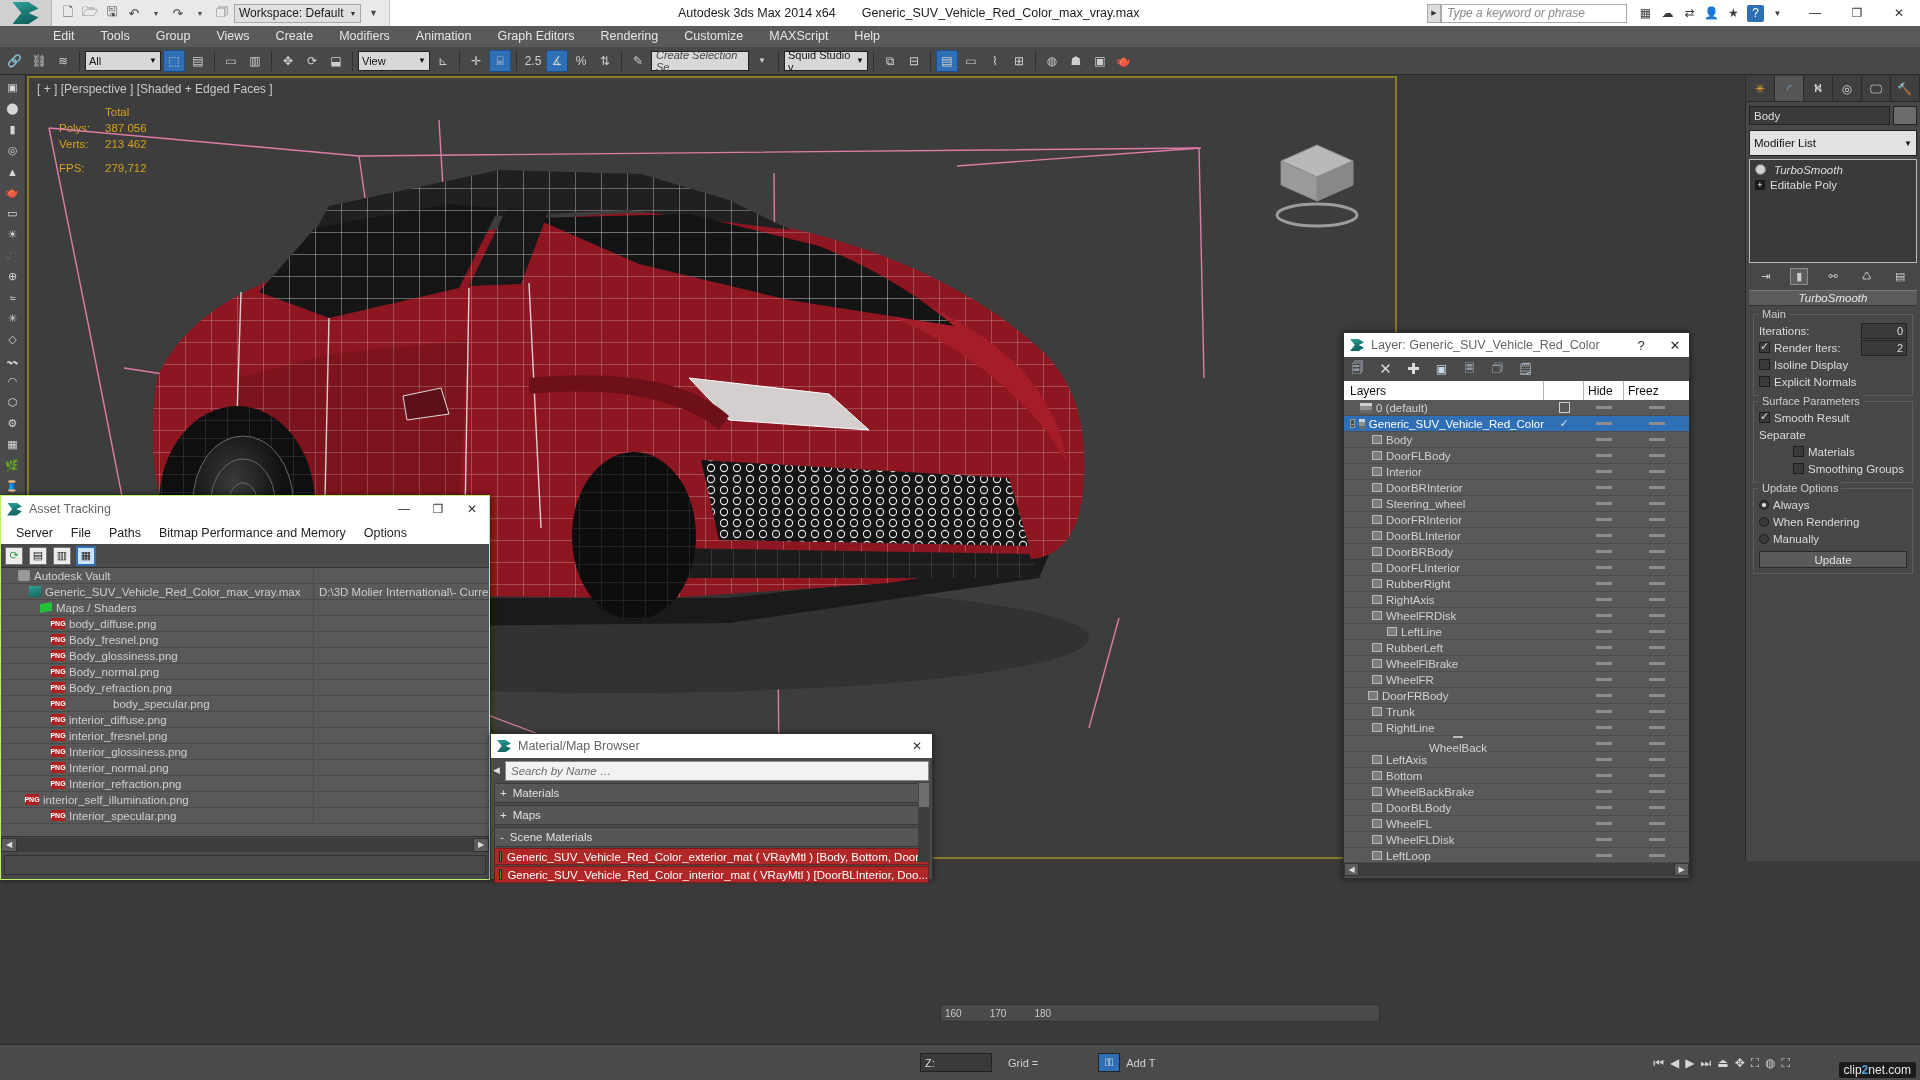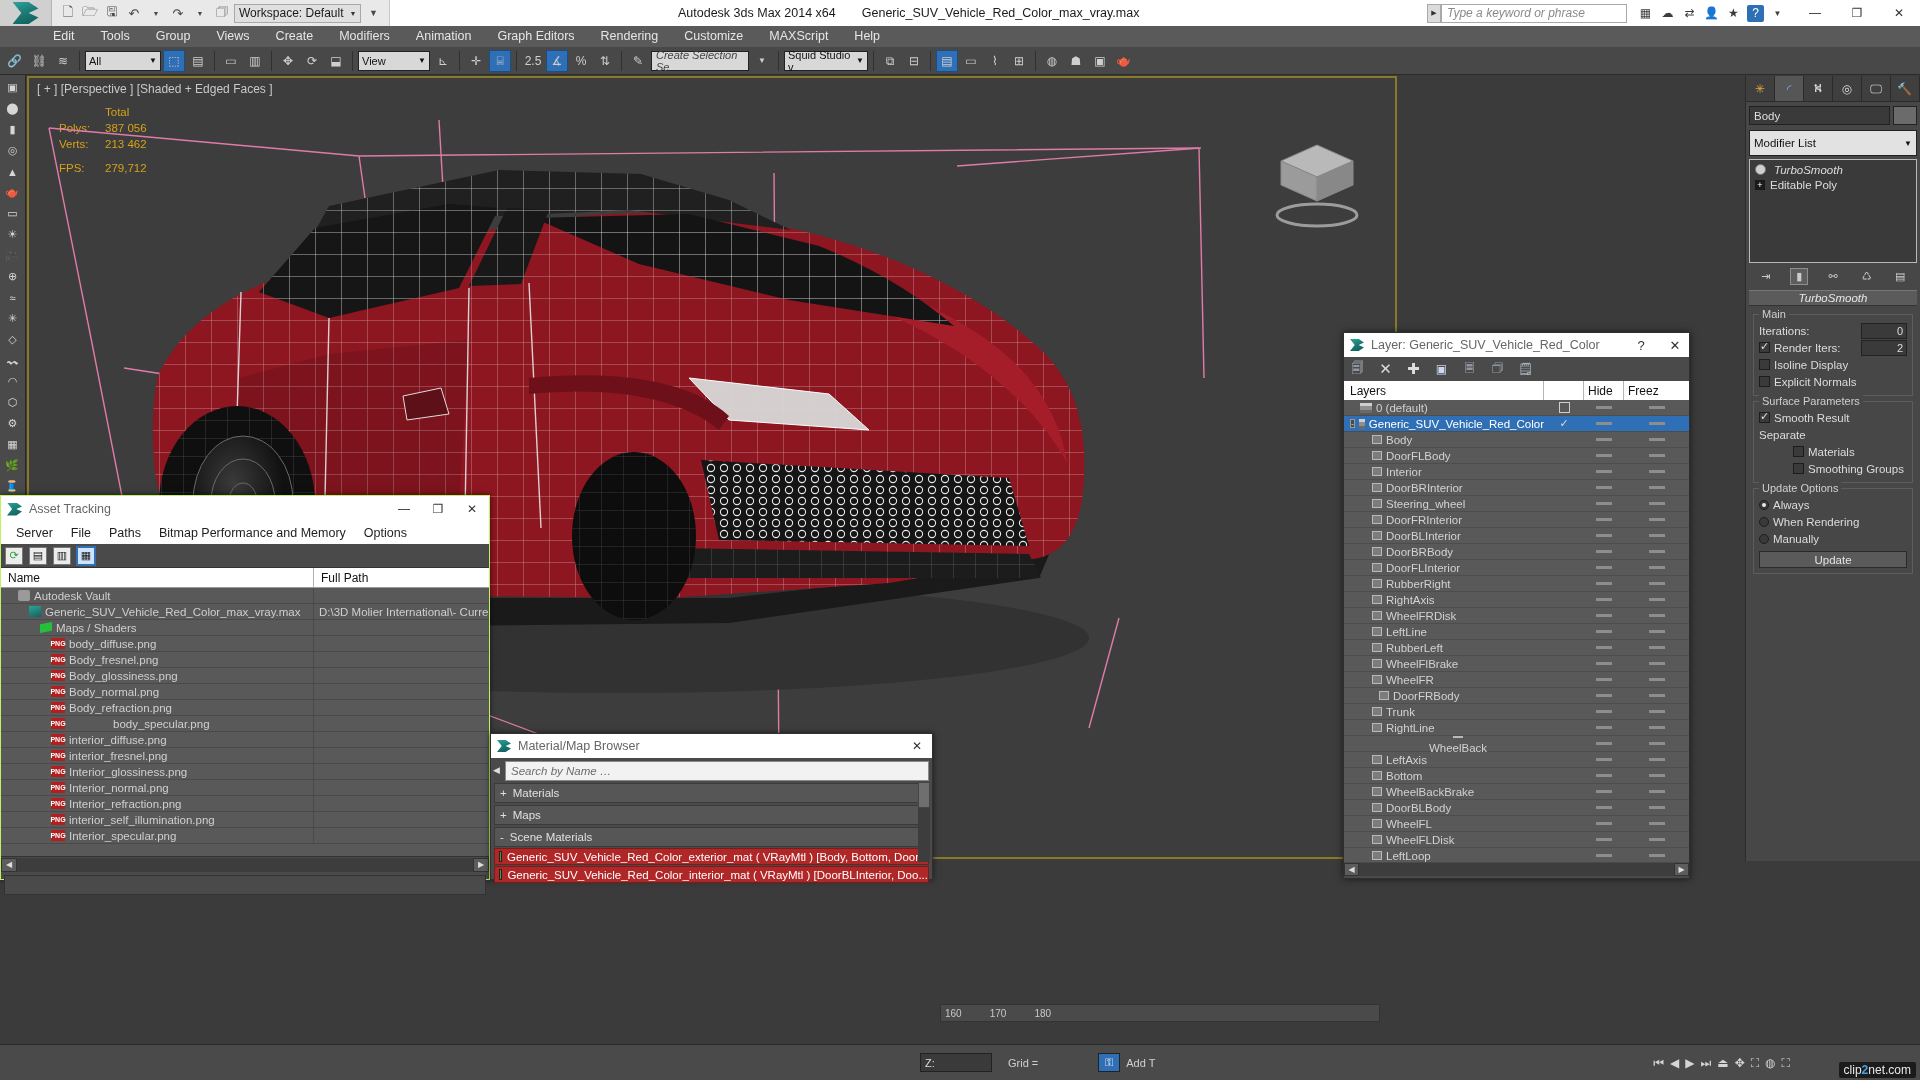--- a/index.html
+++ b/index.html
@@ -677,24 +677,20 @@
       <span>Paths</span>
       <span>Bitmap Performance and Memory</span>
       <span>Options</span>
     </div>
   <div class="atwin-tools">
     <div class="atbi" style="color:#1f9c35">⟳</div>
     <div class="atbi">▤</div>
     <div class="atbi">▥</div>
     <div class="atbi on">▦</div>
   </div>
-  <div class="at-hdr">
-    <div class="c1">Name</div>
-    <div class="c2">Full Path</div>
-  </div>
   <div class="at-list" id="at-list">
       <div class="at-row">
         <div class="n" style="padding-left: 17px;">
           <span class="ico-vault"></span>
           <span>Autodesk Vault</span>
         </div>
         <div class="p"></div>
       </div>
       <div class="at-row">
         <div class="n" style="padding-left: 28px;">
@@ -781,21 +777,21 @@
         <div class="p"></div>
       </div>
       <div class="at-row">
         <div class="n" style="padding-left: 50px;">
           <span class="ico-png">PNG</span>
           <span>Interior_refraction.png</span>
         </div>
         <div class="p"></div>
       </div>
       <div class="at-row">
-        <div class="n" style="padding-left: 50px;">
+        <div class="n" style="padding-left: 24px;">
           <span class="ico-png">PNG</span>
           <span>interior_self_illumination.png</span>
         </div>
         <div class="p"></div>
       </div>
       <div class="at-row">
         <div class="n" style="padding-left: 50px;">
           <span class="ico-png">PNG</span>
           <span>Interior_specular.png</span>
         </div>
@@ -1047,21 +1043,21 @@
         </div>
         <div class="c"></div>
         <div class="c2">
           <span class="dash"></span>
         </div>
         <div class="c3">
           <span class="dash"></span>
         </div>
       </div>
       <div class="lay-row">
-        <div class="n" style="padding-left: 28px;">
+        <div class="n" style="padding-left: 43px;">
           <span class="ico-obj"></span>
           <span>LeftLine</span>
         </div>
         <div class="c"></div>
         <div class="c2">
           <span class="dash"></span>
         </div>
         <div class="c3">
           <span class="dash"></span>
         </div>
@@ -1099,21 +1095,21 @@
         </div>
         <div class="c"></div>
         <div class="c2">
           <span class="dash"></span>
         </div>
         <div class="c3">
           <span class="dash"></span>
         </div>
       </div>
       <div class="lay-row">
-        <div class="n" style="padding-left: 35px;">
+        <div class="n" style="padding-left: 24px;">
           <span class="ico-obj"></span>
           <span>DoorFRBody</span>
         </div>
         <div class="c"></div>
         <div class="c2">
           <span class="dash"></span>
         </div>
         <div class="c3">
           <span class="dash"></span>
         </div>

